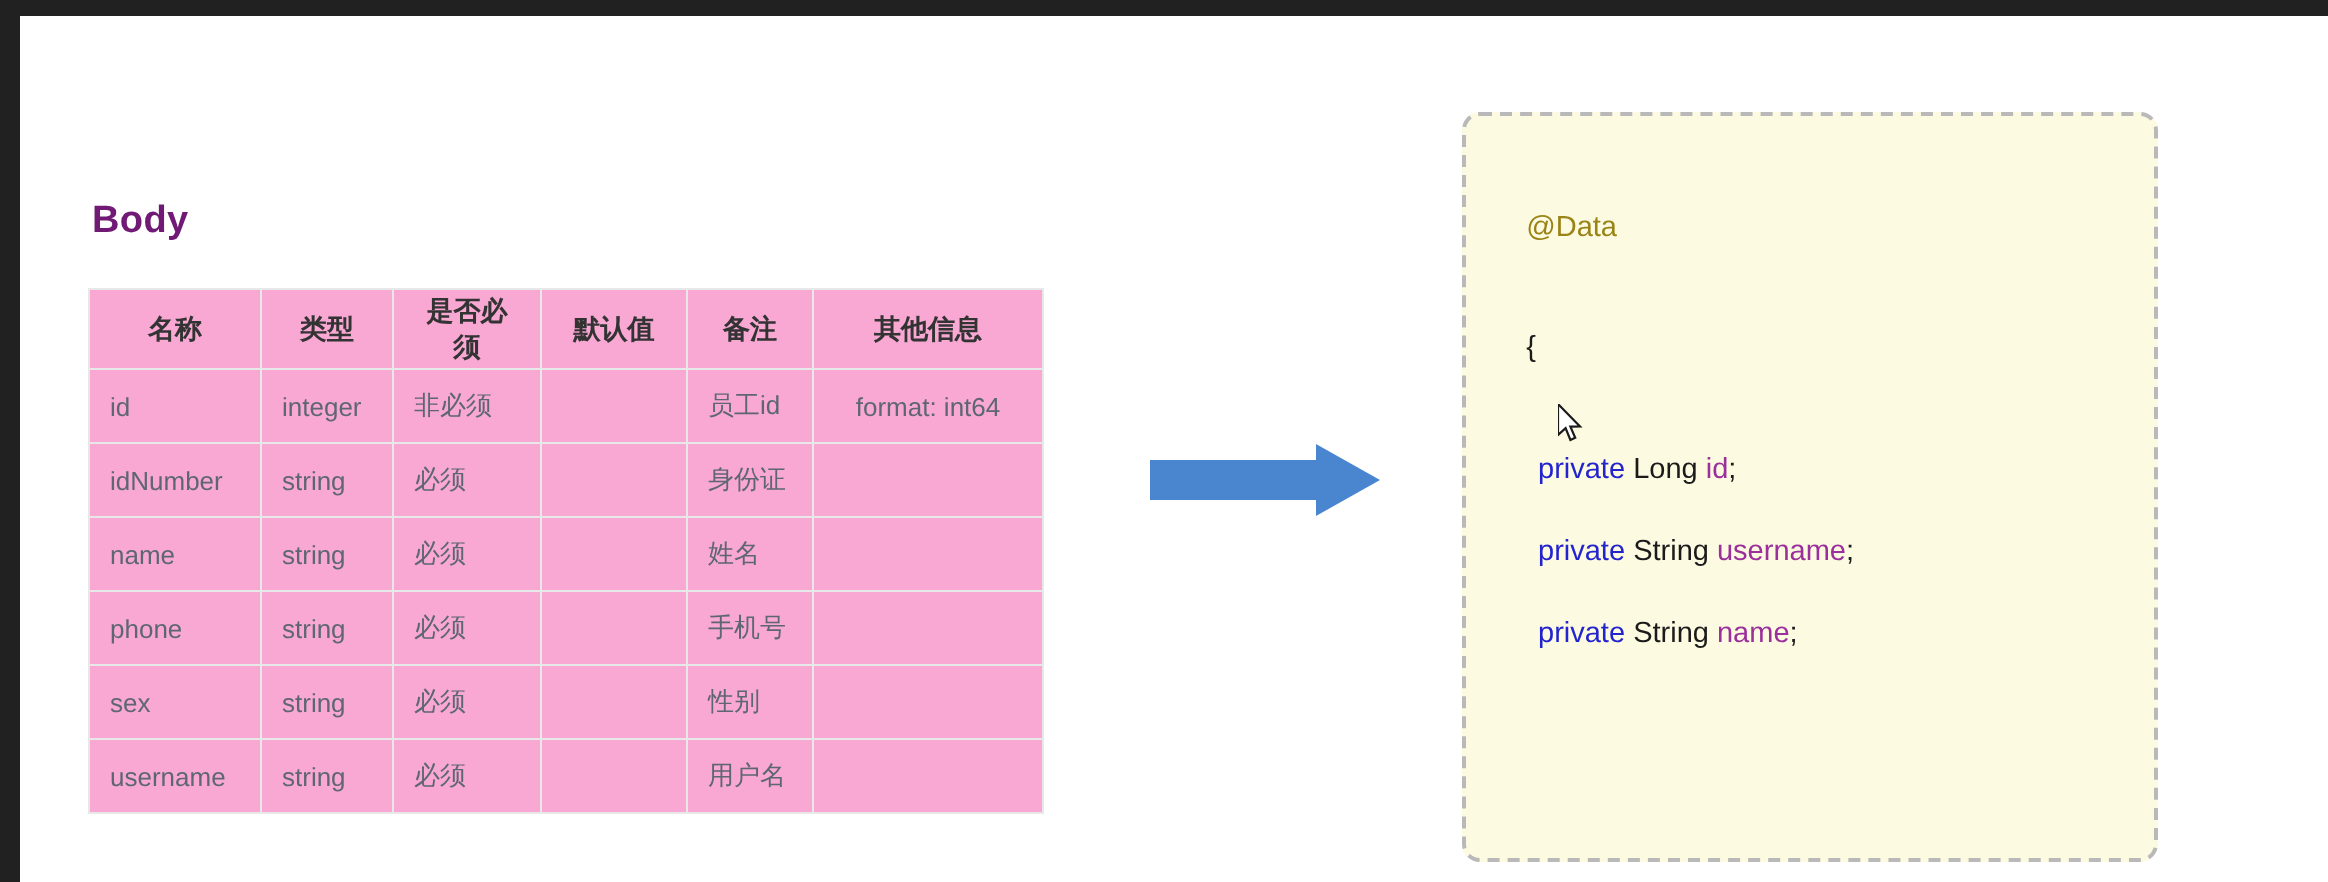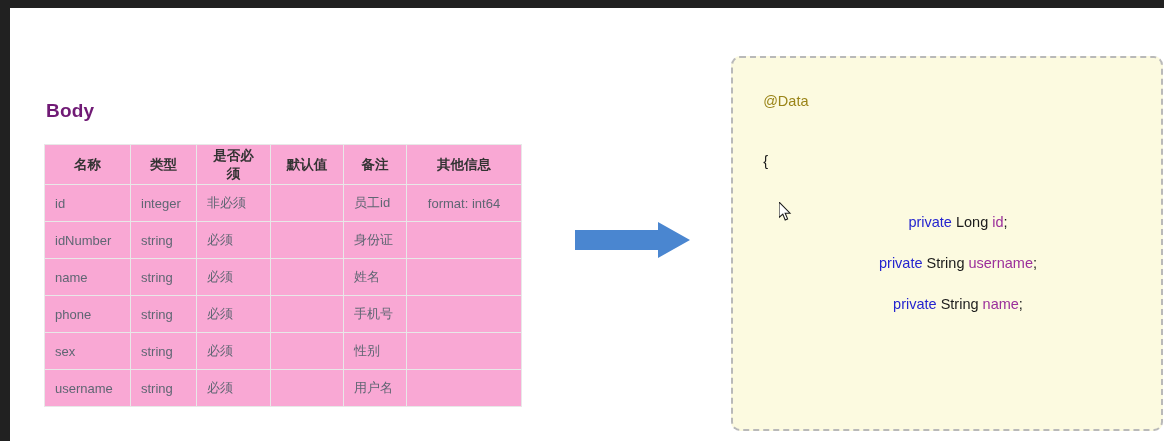--- a/index.html
+++ b/index.html
@@ -84,37 +84,37 @@
   .arrow-wrap {
     position: absolute;
     left: 575px; top: 222px;
     width: 115px; height: 36px;
   }
 
   
   .code-pane {
     position: absolute;
     left: 731px; top: 56px;
-    width: 432px;
+    width: 348px;
     height: 375px;
     box-sizing: border-box;
     background: #fcfae0;
     border: 2px dashed #b9b9b9;
     border-radius: 9px;
-    padding: 13px 14px 10px 14px;
+    padding: 26px 14px 10px 14px;
     overflow: hidden;
   }
   .code-line {
     font-family: "Liberation Sans", sans-serif;
     font-size: 14.5px;
     line-height: 20px;
     color: #1b1b1b;
     white-space: pre;
   }
-  .code-line.spaced { margin-top: 21px; text-align: center; }
+  .code-line.spaced { margin-top: 21px; }
   .k-ann   { color: #9a8418; }       
   .k-kw    { color: #2424cf; }       
   .k-type  { color: #1b1b1b; }       
   .k-field { color: #9b2f9b; }       
   .k-punct { color: #1b1b1b; }
   .indent  { padding-left: 22px; }
 
   
   .cursor {
     position: absolute;

